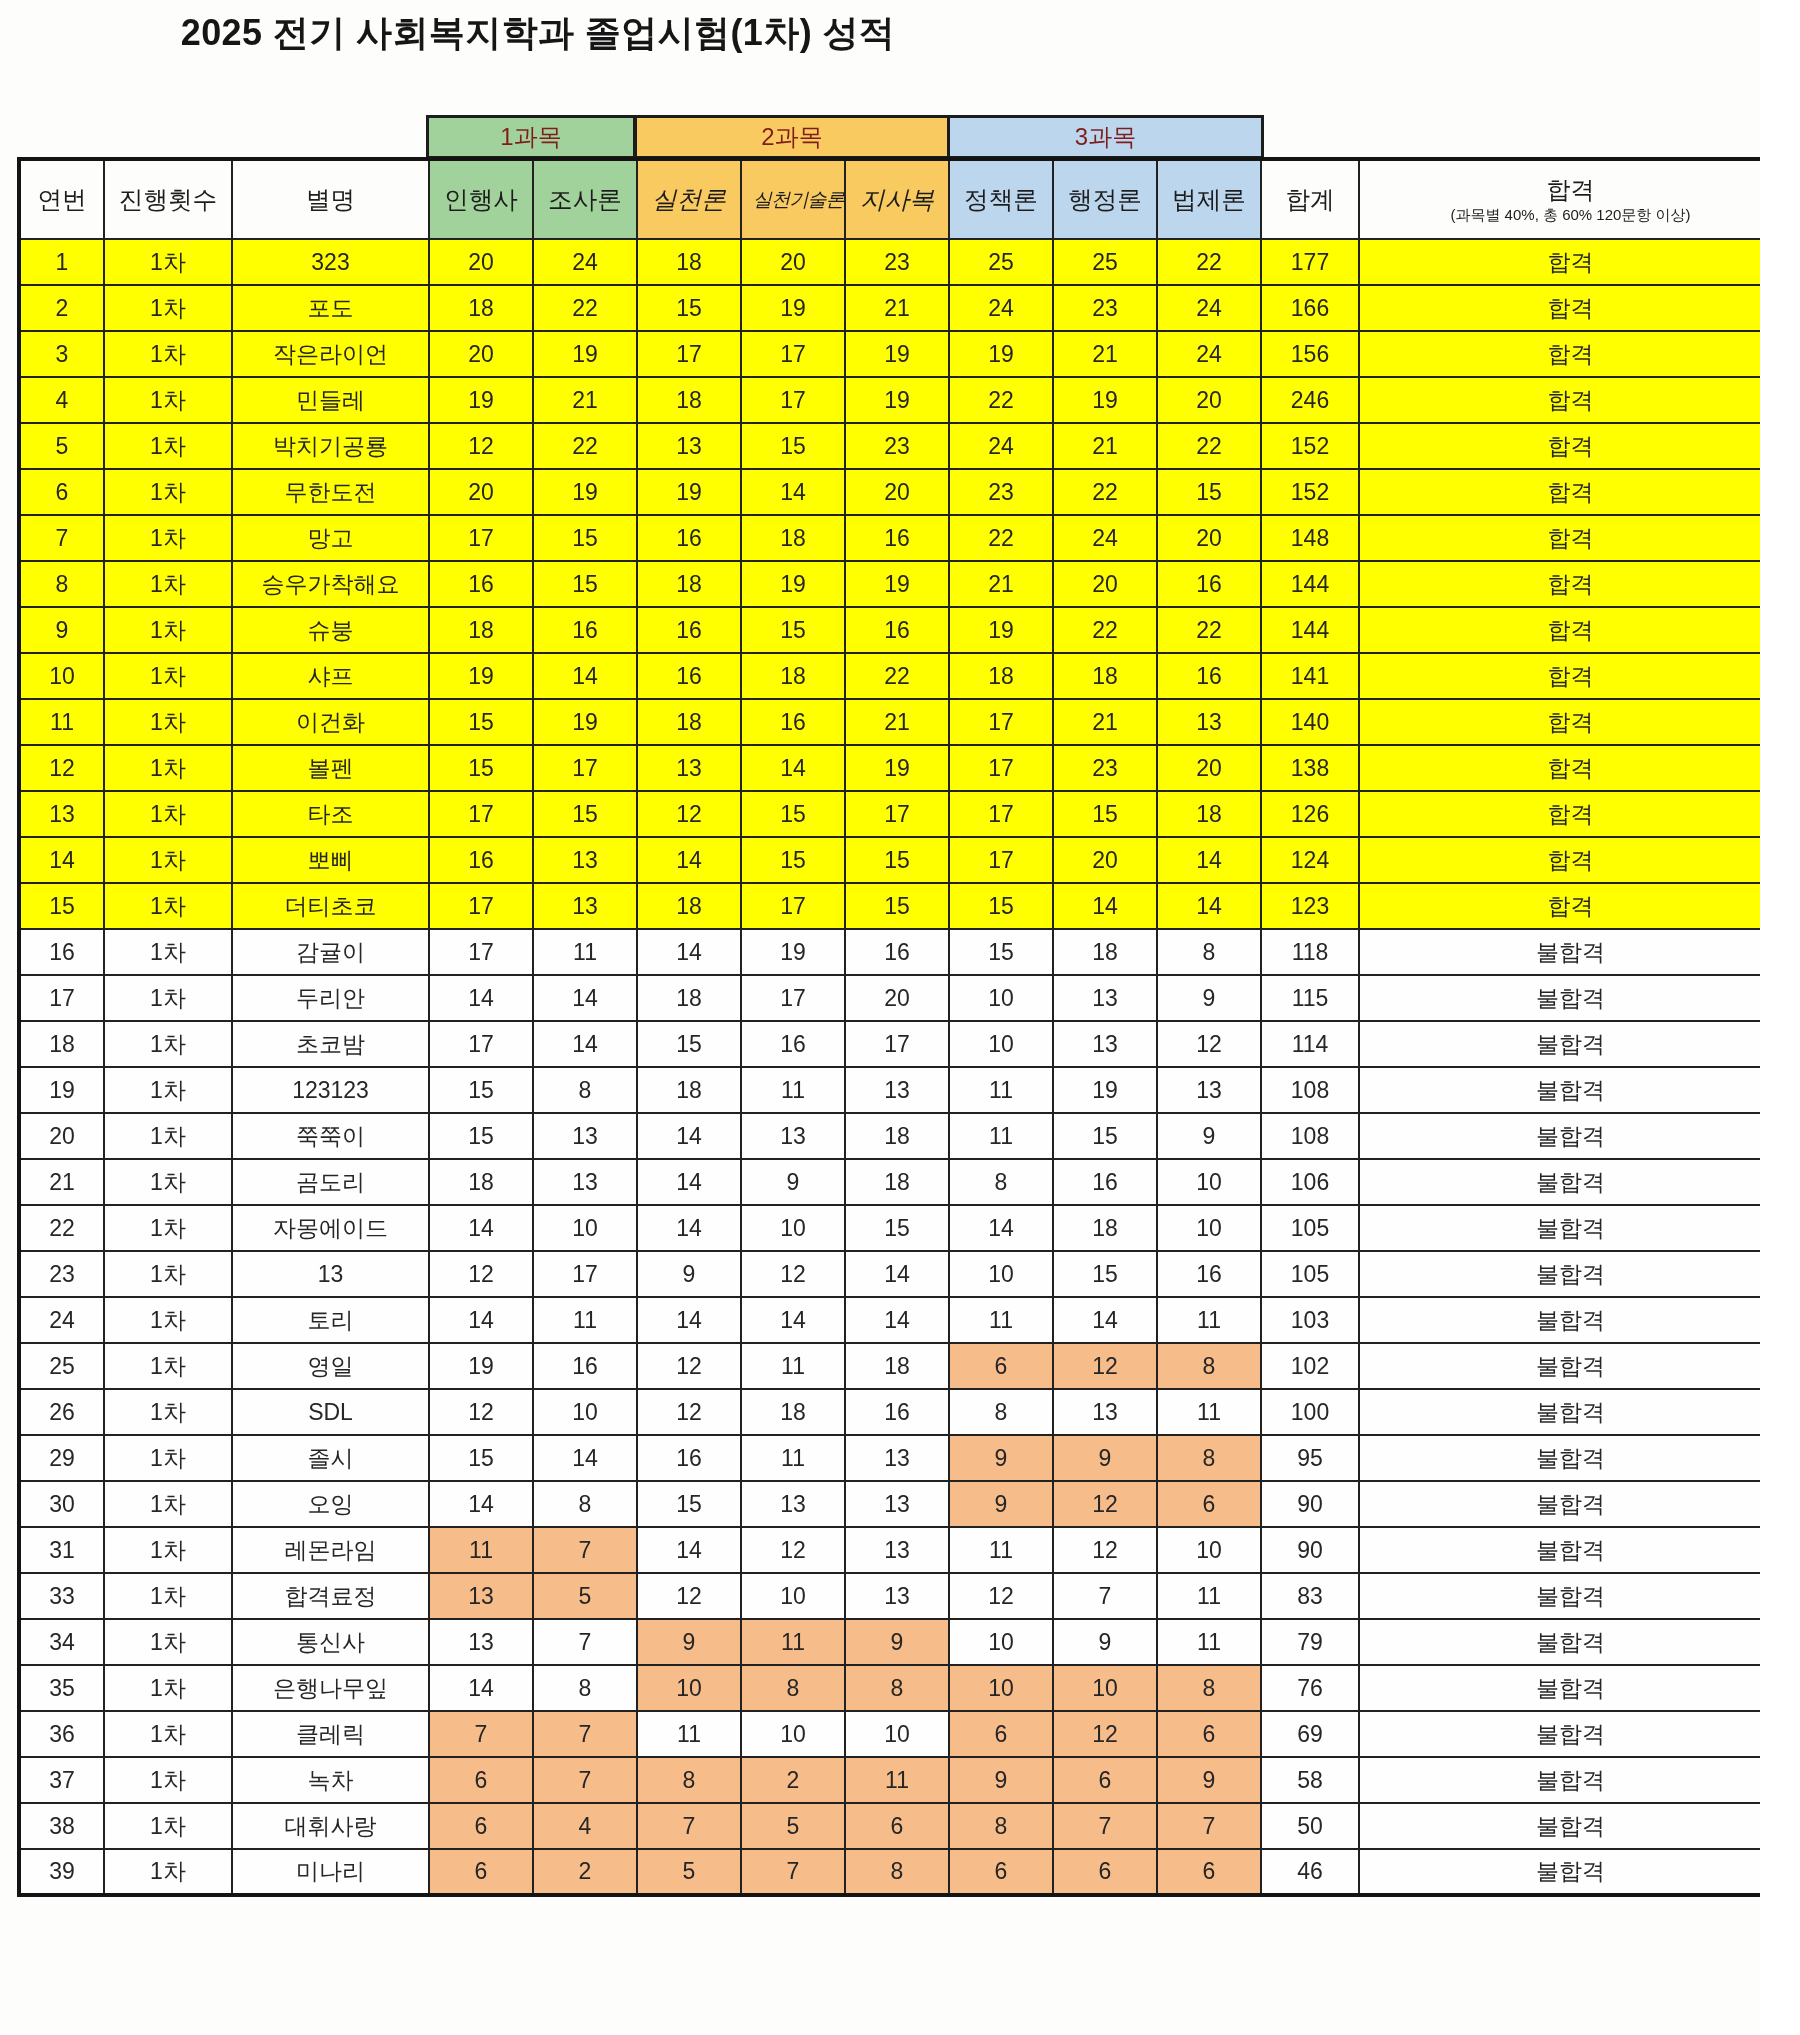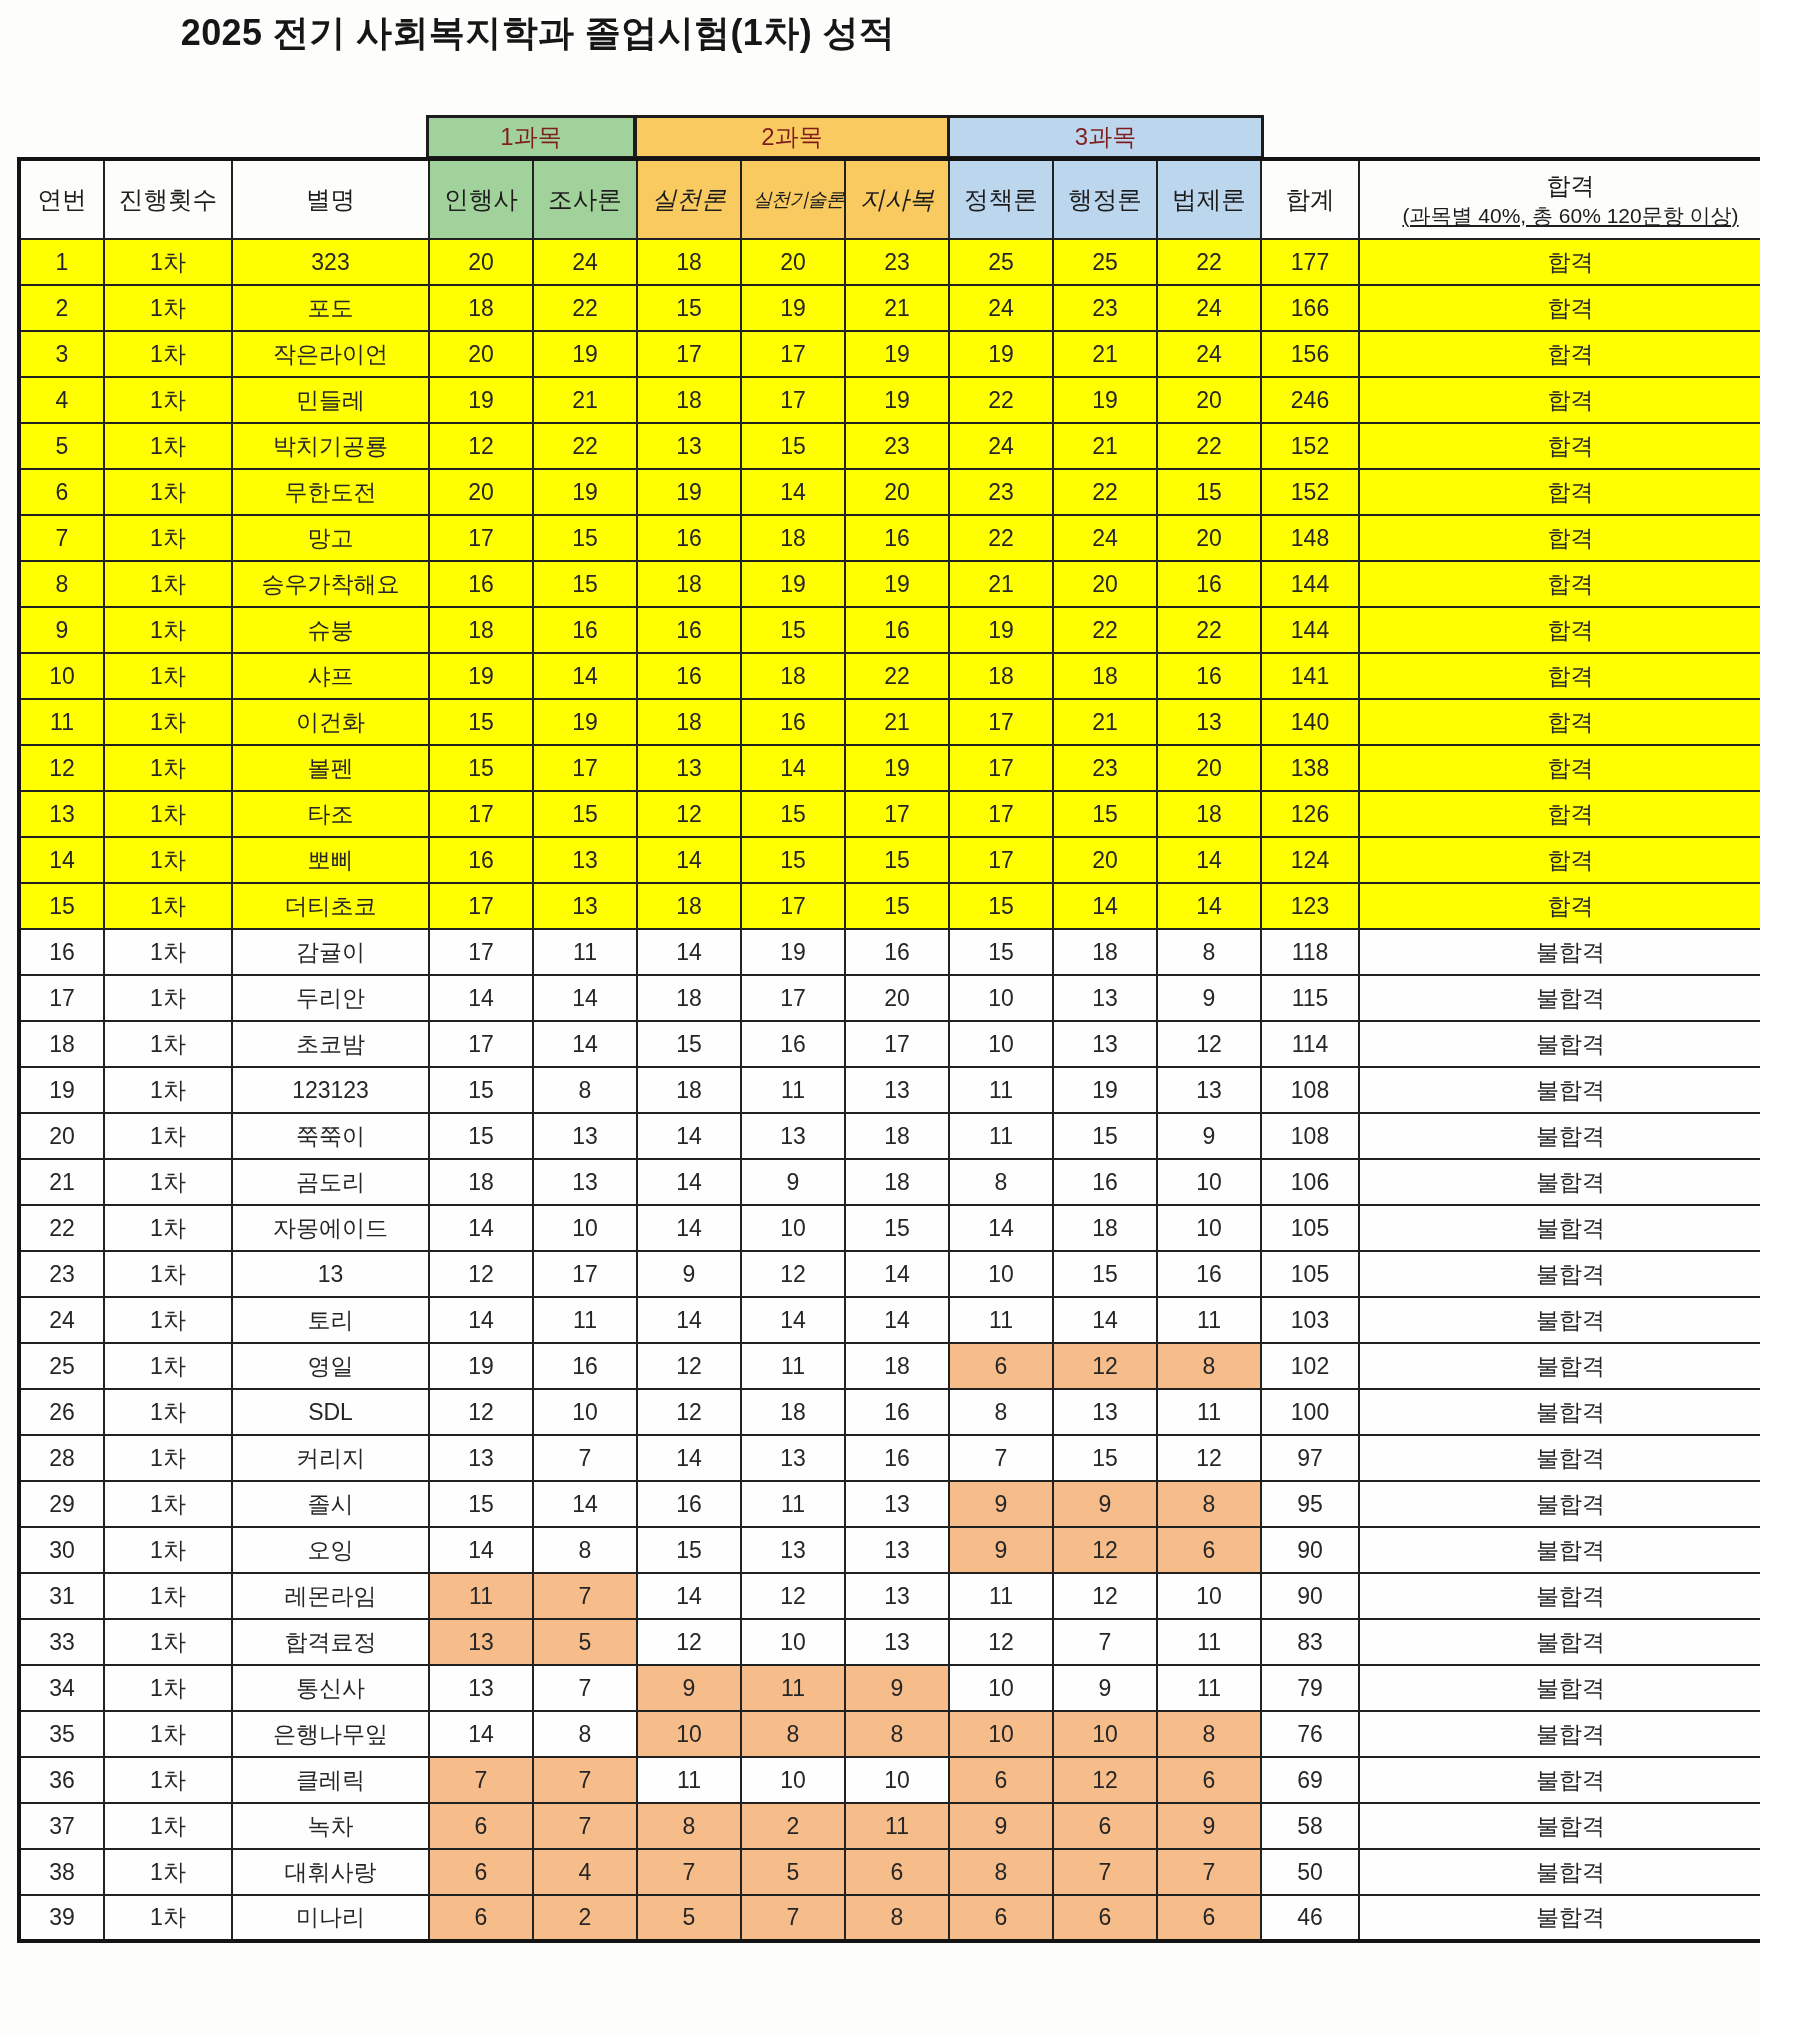--- a/index.html
+++ b/index.html
@@ -37,21 +37,21 @@
   }
   .score-table thead tr { height:80px; }
   .score-table th {
     background:#fdfdfb; font-weight:normal; font-size:24.6px; color:#1d1d1d;
   }
   .score-table th.col-green { background:var(--group1); }
   .score-table th.col-gold  { background:var(--group2);font-style:italic; }
   .score-table th.col-blue  { background:var(--group3); }
   .score-table th.th-small  { font-size:19px; letter-spacing:-0.8px;text-align:right; }
   .pass-title { font-size:24px; line-height:1.35; }
-  .pass-note  { font-size:21px; line-height:1.25;text-decoration:underline; }
+  .pass-note  { font-size:15px; line-height:1.25; }
 
   .score-table tbody tr { height:46px; }
   .score-table td { font-size:23px; color:#262626; }
   tr.row-pass td { background:var(--pass_row); }
   tr.row-fail td { background:#fefefe; }
   .score-table td.flag { background:var(--flag_cell); }
 </style>
 </head>
 <body>
 
@@ -490,35 +490,20 @@
           <td>12</td>
           <td>18</td>
           <td>16</td>
           <td>8</td>
           <td>13</td>
           <td>11</td>
           <td>100</td>
           <td>불합격</td>
         </tr>
         <tr class="row-fail">
-          <td>28</td>
-          <td>1차</td>
-          <td>커리지</td>
-          <td>13</td>
-          <td>7</td>
-          <td>14</td>
-          <td>13</td>
-          <td>16</td>
-          <td>7</td>
-          <td>15</td>
-          <td>12</td>
-          <td>97</td>
-          <td>불합격</td>
-        </tr>
-        <tr class="row-fail">
           <td>29</td>
           <td>1차</td>
           <td>졸시</td>
           <td>15</td>
           <td>14</td>
           <td>16</td>
           <td>11</td>
           <td>13</td>
           <td class="flag">9</td>
           <td class="flag">9</td>

